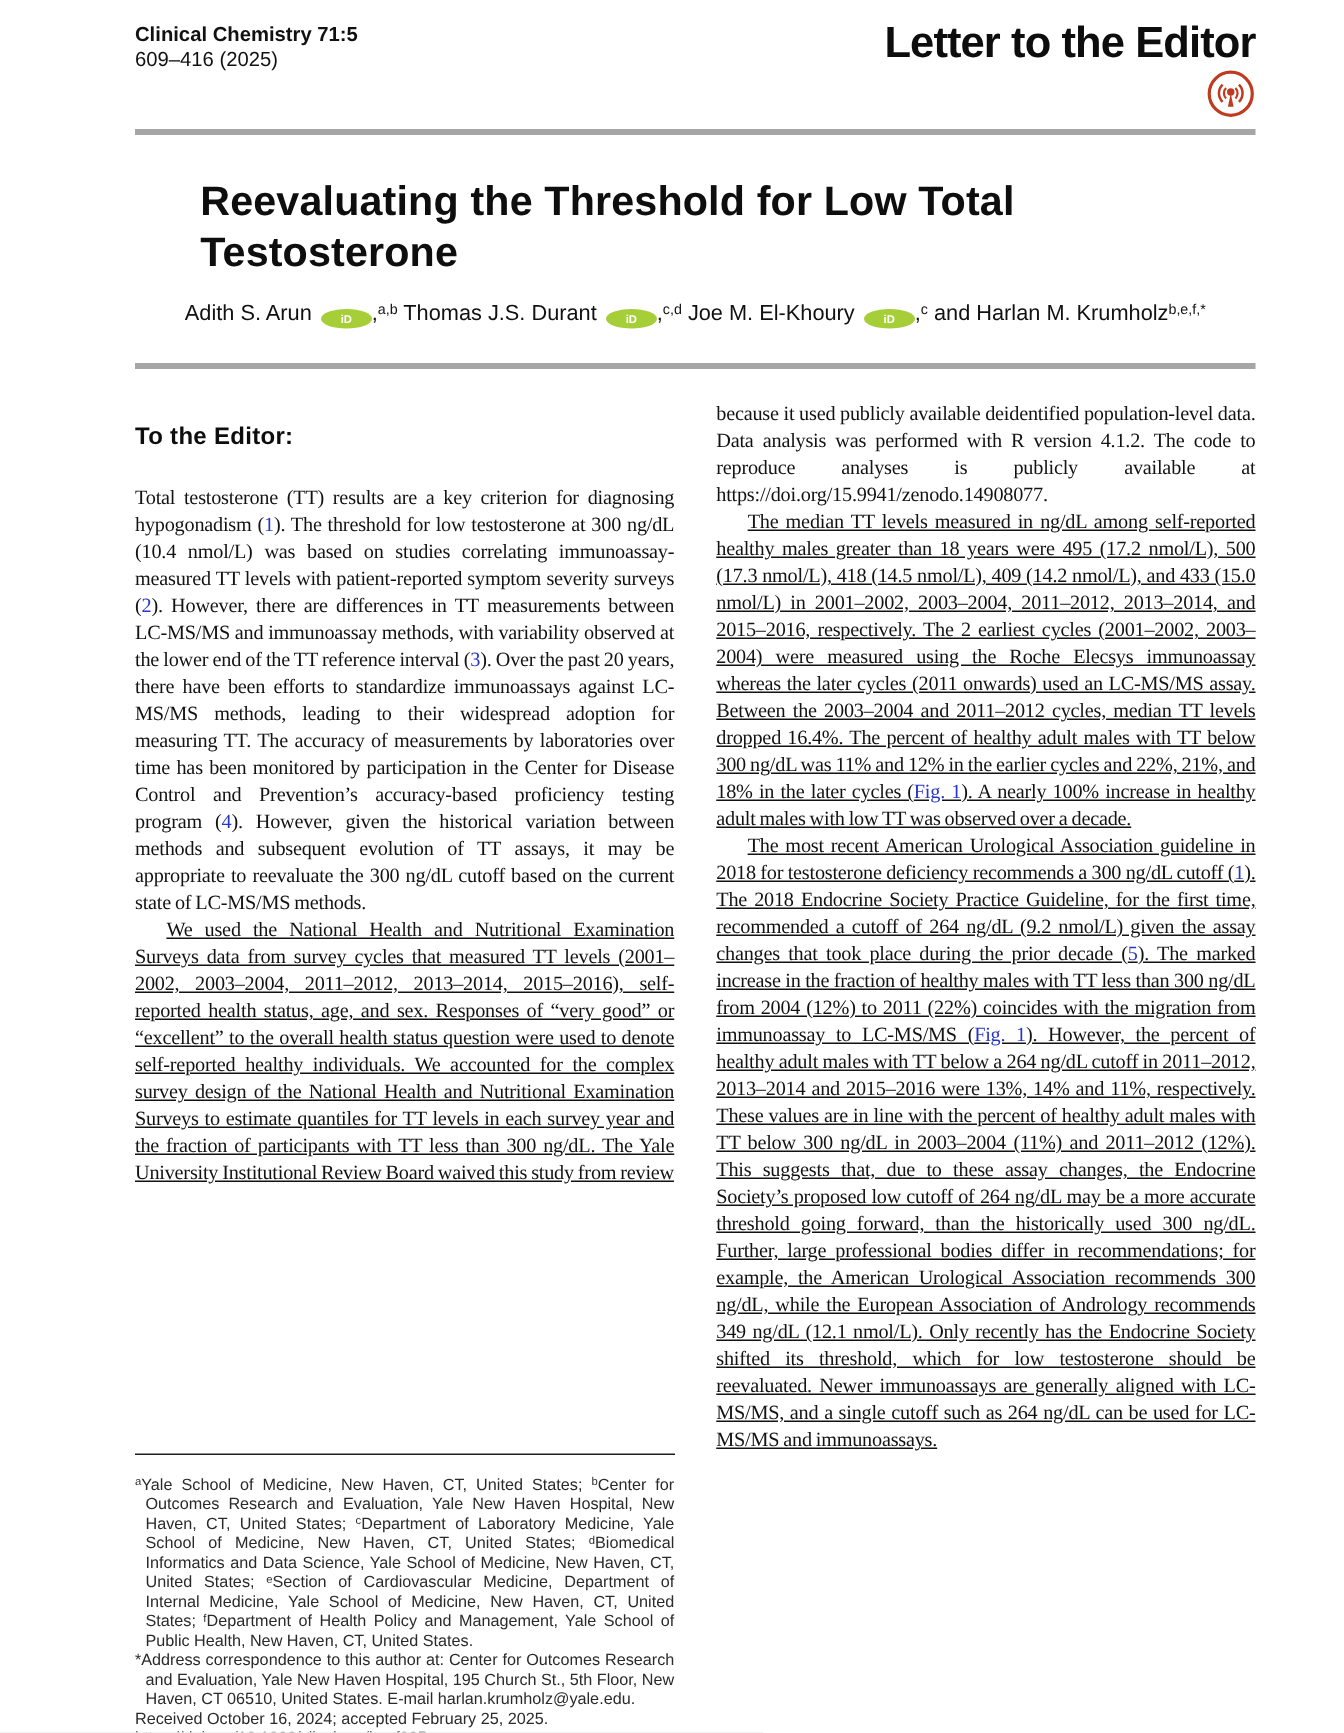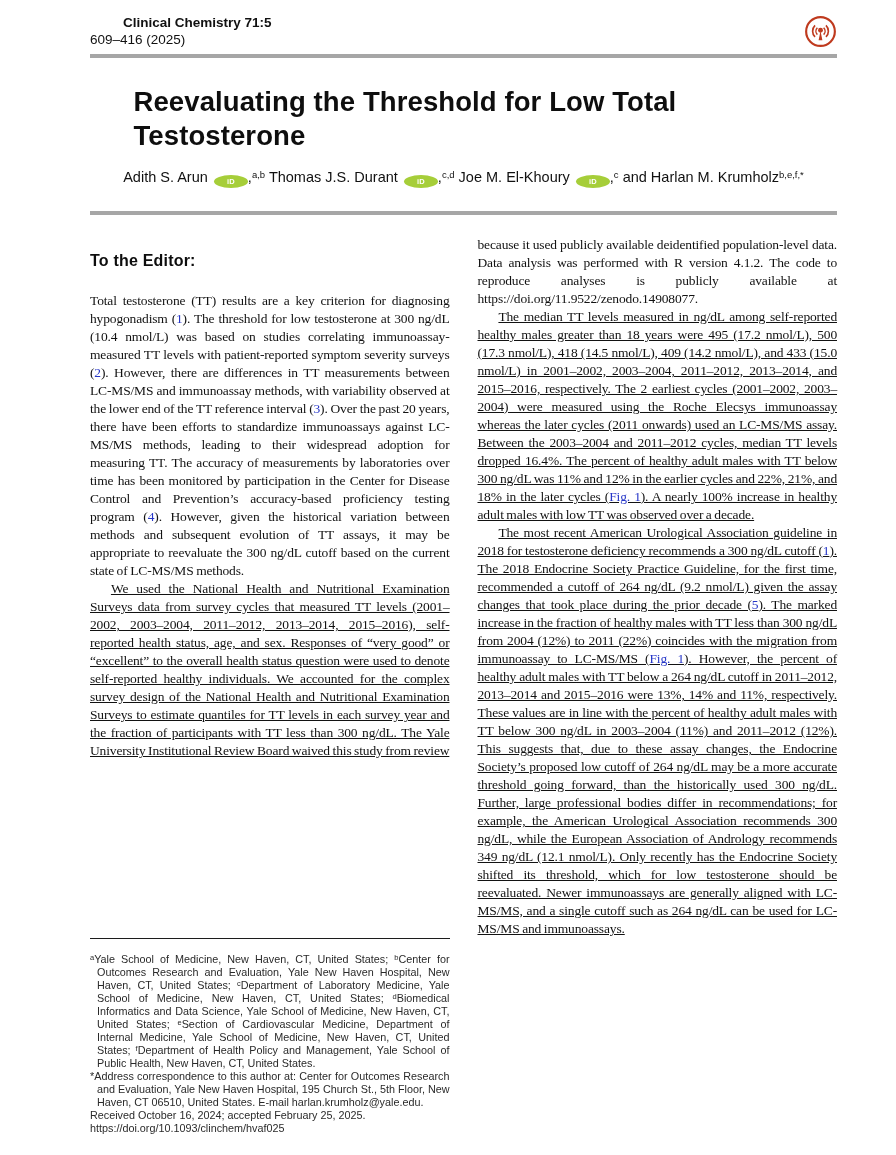--- a/index.html
+++ b/index.html
@@ -5,21 +5,21 @@
   * { margin:0; padding:0; box-sizing:border-box; }
   html,body { background:#e8e8e8; }
   .page {
     position:relative; width:896px; height:1155px; margin:0 auto;
     background:#ffffff; overflow:hidden;
     font-family:"Liberation Serif", serif; color:#121212;
   }
   .inner { padding:14px 59px 0 90px; }
   
   .hdr { display:flex; justify-content:space-between; align-items:flex-start; }
-  .j-line1 { font:700 13.5px/17px "Liberation Sans", sans-serif; color:#111;margin-left:33px; }
+  .j-line1 { font:700 13.5px/17px "Liberation Sans", sans-serif; color:#111; }
   .j-line2 { font:400 13.5px/17px "Liberation Sans", sans-serif; color:#111; }
   .sec-wrap { text-align:right; }
   .sec-title { font:800 29px/31px "Liberation Sans", sans-serif; letter-spacing:-0.6px; color:#0d0d0d; }
   .podcast { margin-top:1px; display:inline-block; color:var(--podcast_red,#bf3a1e); }
   .podcast svg { display:block; }
   .rule { height:4px; background:var(--rule_gray,#a6a6a6); }
   .rule-top { margin-top:2px; }
   
   h1.title {
     width:660px; margin:27px auto 0; text-align:left;
@@ -64,20 +64,21 @@
 
 <div class="page">
   <div class="inner">
 
     <header class="hdr">
       <div>
         <div class="j-line1">Clinical Chemistry 71:5</div>
         <div class="j-line2">609–416 (2025)</div>
       </div>
       <div class="sec-wrap">
+        <div class="sec-title">Letter to the Editor</div>
         <span class="podcast">
           <svg viewBox="0 0 40 40" width="33" height="33" aria-hidden="true">
             <circle cx="20" cy="20" r="17.4" fill="none" stroke="currentColor" stroke-width="2.6"></circle>
             <path d="M13.4,12.6 a9.8,9.8 0 0 0 0,14" fill="none" stroke="currentColor" stroke-width="2"></path>
             <path d="M26.6,12.6 a9.8,9.8 0 0 1 0,14" fill="none" stroke="currentColor" stroke-width="2"></path>
             <path d="M16.2,15.4 a6,6 0 0 0 0,8.4" fill="none" stroke="currentColor" stroke-width="1.8"></path>
             <path d="M23.8,15.4 a6,6 0 0 1 0,8.4" fill="none" stroke="currentColor" stroke-width="1.8"></path>
             <circle cx="20" cy="18.6" r="3" fill="currentColor"></circle>
             <path d="M20,19.5 L17.7,30.6 h4.6 Z" fill="currentColor"></path>
           </svg>
@@ -103,20 +104,20 @@
         <div class="footnotes">
           <div class="fn-rule"></div>
           <p class="fn hang"><sup>a</sup><span>Yale School of Medicine, New Haven, CT, United States; </span><sup>b</sup><span>Center for Outcomes Research and Evaluation, Yale New Haven Hospital, New Haven, CT, United States; </span><sup>c</sup><span>Department of Laboratory Medicine, Yale School of Medicine, New Haven, CT, United States; </span><sup>d</sup><span>Biomedical Informatics and Data Science, Yale School of Medicine, New Haven, CT, United States; </span><sup>e</sup><span>Section of Cardiovascular Medicine, Department of Internal Medicine, Yale School of Medicine, New Haven, CT, United States; </span><sup>f</sup><span>Department of Health Policy and Management, Yale School of Public Health, New Haven, CT, United States.</span></p>
           <p class="fn hang">*Address correspondence to this author at: Center for Outcomes Research and Evaluation, Yale New Haven Hospital, 195 Church St., 5th Floor, New Haven, CT 06510, United States. E-mail harlan.krumholz@yale.edu.</p>
           <p class="fn">Received October 16, 2024; accepted February 25, 2025.</p>
           <p class="fn">https://doi.org/10.1093/clinchem/hvaf025</p>
         </div>
       </div>
 
       <div class="col col-right">
-        <p class="body-p"><span>because it used publicly available deidentified population-level data. Data analysis was performed with R version 4.1.2. The code to reproduce analyses is publicly available at https://doi.org/11.9522/zenodo.14908077.</span></p>
+        <p class="body-p"><span>because it used publicly available deidentified population-level data. Data analysis was performed with R version 4.1.2. The code to reproduce analyses is publicly available at https://doi.org/15.9941/zenodo.14908077.</span></p>
         <p class="body-p indent"><span>The median TT levels measured in ng/dL among self-reported healthy males greater than 18 years were 495 (17.2 nmol/L), 500 (17.3 nmol/L), 418 (14.5 nmol/L), 409 (14.2 nmol/L), and 433 (15.0 nmol/L) in 2001–2002, 2003–2004, 2011–2012, 2013–2014, and 2015–2016, respectively. The 2 earliest cycles (2001–2002, 2003–2004) were measured using the Roche Elecsys immunoassay whereas the later cycles (2011 onwards) used an LC-MS/MS assay. Between the 2003–2004 and 2011–2012 cycles, median TT levels dropped 16.4%. The percent of healthy adult males with TT below 300 ng/dL was 11% and 12% in the earlier cycles and 22%, 21%, and 18% in the later cycles (</span><span class="cite">Fig. 1</span><span>). A nearly 100% increase in healthy adult males with low TT was observed over a decade.</span></p>
         <p class="body-p indent"><span>The most recent American Urological Association guideline in 2018 for testosterone deficiency recommends a 300 ng/dL cutoff (</span><span class="cite">1</span><span>). The 2018 Endocrine Society Practice Guideline, for the first time, recommended a cutoff of 264 ng/dL (9.2 nmol/L) given the assay changes that took place during the prior decade (</span><span class="cite">5</span><span>). The marked increase in the fraction of healthy males with TT less than 300 ng/dL from 2004 (12%) to 2011 (22%) coincides with the migration from immunoassay to LC-MS/MS (</span><span class="cite">Fig. 1</span><span>). However, the percent of healthy adult males with TT below a 264 ng/dL cutoff in 2011–2012, 2013–2014 and 2015–2016 were 13%, 14% and 11%, respectively. These values are in line with the percent of healthy adult males with TT below 300 ng/dL in 2003–2004 (11%) and 2011–2012 (12%). This suggests that, due to these assay changes, the Endocrine Society’s proposed low cutoff of 264 ng/dL may be a more accurate threshold going forward, than the historically used 300 ng/dL. Further, large professional bodies differ in recommendations; for example, the American Urological Association recommends 300 ng/dL, while the European Association of Andrology recommends 349 ng/dL (12.1 nmol/L). Only recently has the Endocrine Society shifted its threshold, which for low testosterone should be reevaluated. Newer immunoassays are generally aligned with LC-MS/MS, and a single cutoff such as 264 ng/dL can be used for LC-MS/MS and immunoassays.</span></p>
       </div>
 
     </div>
   </div>
 </div>
 
 </body></html>

